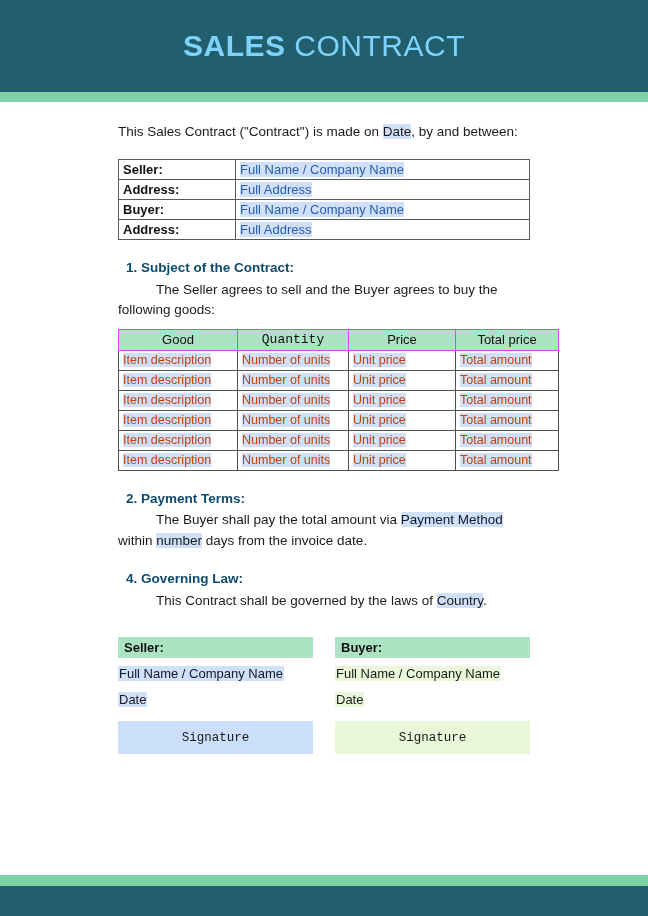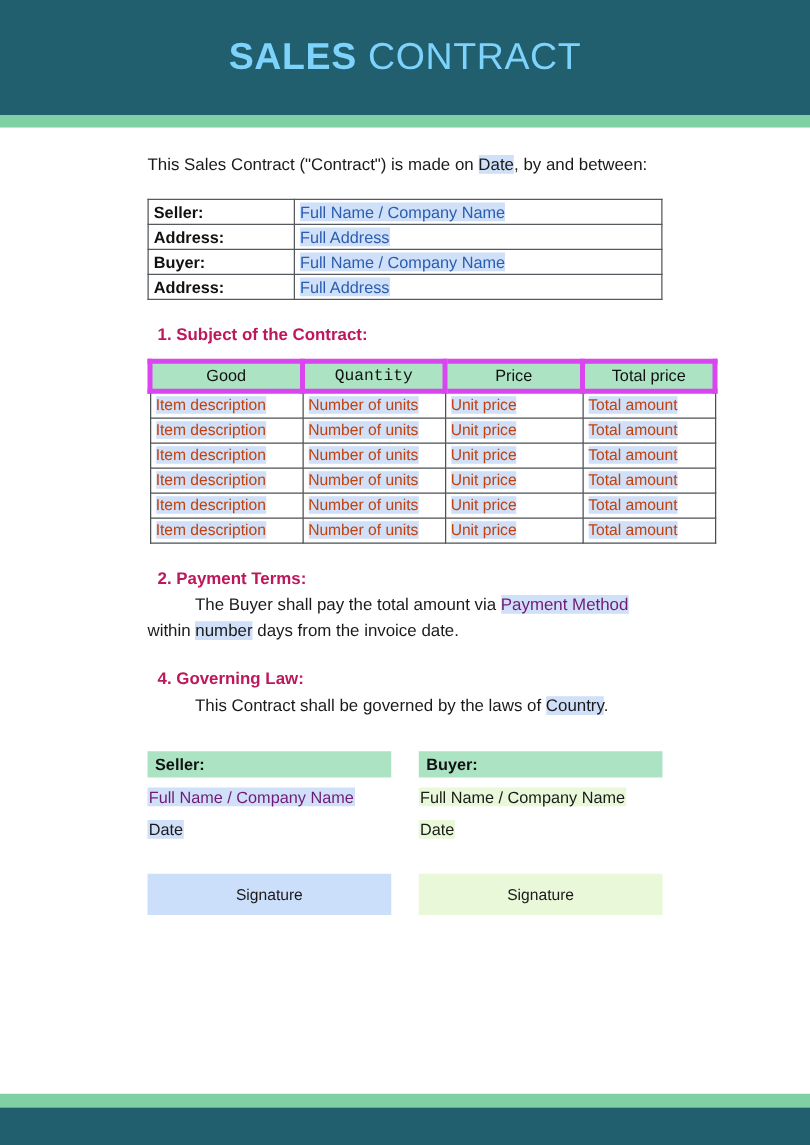--- a/index.html
+++ b/index.html
@@ -51,21 +51,21 @@
     color: #1a1a1a;
   }
 
   
   .hl-blue {
     background: #cfe0f8;
     color: #1a1a1a;
   }
   .ph-blue {
     background: #cfe0f8;
-    color: #701a75;
+    color: #0f172a;
   }
   .hl-green {
     background: #e8f8d8;
     color: #1a1a1a;
   }
 
   
   table {
     border-collapse: collapse;
   }
@@ -95,37 +95,37 @@
 
   
   .clause {
     margin-top: 18px;
     font-size: 13.5px;
     line-height: 1.52;
   }
   .clause-head {
     font-weight: bold;
     font-size: 13.5px;
-    color: #be185d;
+    color: #0c4a6e;
     margin-left: 8px;
   }
   .clause-body {
     text-indent: 38px;
     margin-top: 1px;
   }
 
   
   .goods-table {
     width: 412px;
     margin-top: 8px;
     table-layout: fixed;
   }
   .goods-table th {
     background: #abe3c3;
-    border: 4px solid #d946ef;
+    border: 1px solid #d946ef;
     font-size: 13px;
     font-weight: normal;
     color: #111111;
     height: 18px;
     text-align: center;
     padding: 1px 3px;
   }
   .goods-table td {
     border: 1px solid #4c5154;
     height: 17px;
@@ -156,26 +156,26 @@
     color: #111111;
     padding: 3px 6px;
   }
   .sig-line {
     font-size: 13px;
     margin-top: 7px;
     line-height: 1.45;
   }
   .sig-line span { padding: 0 1px; }
   .sig-box {
-    margin-top: 25px;
+    margin-top: 11px;
     height: 33px;
     display: flex;
     align-items: center;
     justify-content: center;
-    font-family: Liberation Sans, sans-serif;
+    font-family: Liberation Mono, monospace;
     font-size: 12.5px;
     color: #1a1a1a;
   }
   .sig-box.seller { background: #cbdffb; }
   .sig-box.buyer  { background: #e8f8d8; }
 
   
   .footer-stripe {
     position: absolute;
     left: 0;
@@ -223,20 +223,21 @@
       </tr>
       <tr>
         <td class="lbl">Address:</td>
         <td class="val"><span>Full Address</span></td>
       </tr>
     </tbody>
   </table>
 
   <div class="clause">
     <div class="clause-head">1. Subject of the Contract:</div>
+    <div class="clause-body">The Seller agrees to sell and the Buyer agrees to buy the following goods:</div>
   </div>
 
   <table class="goods-table">
     <thead>
       <tr>
         <th class="col-good">Good</th>
         <th class="col-qty">Quantity</th>
         <th class="col-price">Price</th>
         <th class="col-total">Total price</th>
       </tr>

